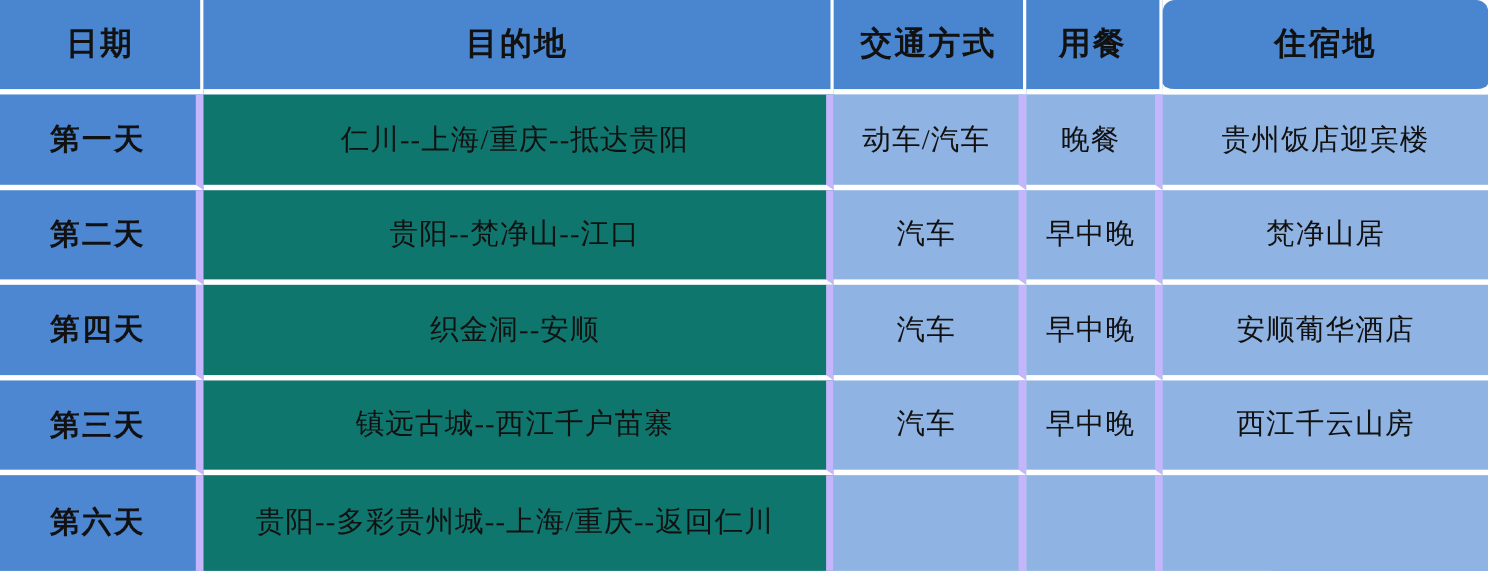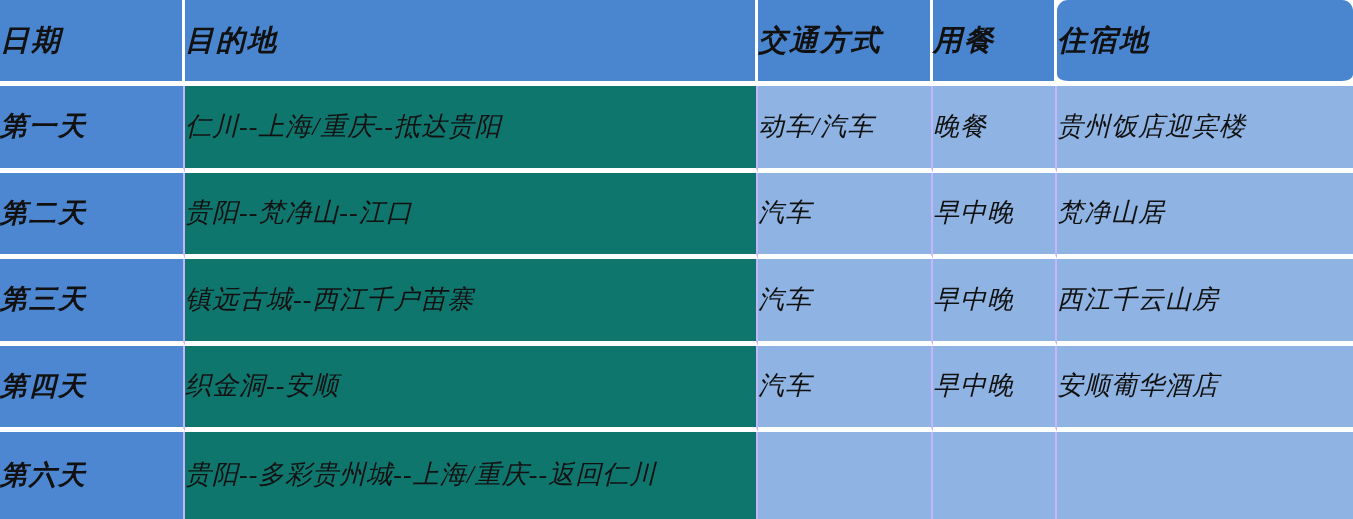--- a/index.html
+++ b/index.html
@@ -25,25 +25,24 @@
 
   .col-date      { width: 185px; }
   .col-dest      { width: 573px; }
   .col-transport { width: 175px; }
   .col-meal      { width: 124px; }
   .col-lodging   { width: 296px; }
 
   th, td {
     padding: 0;
     margin: 0;
-    text-align: left;
+    text-align: center;
     vertical-align: middle;
     color: #111111;
     background-clip: padding-box;
-    font-style: italic;
   }
 
   
   thead tr {
     height: 86px;
   }
   thead th {
     background: #4a86d0;
     font-size: 29px;
     font-weight: bold;
@@ -58,21 +57,21 @@
 
   
   tbody tr {
     height: 74px;
   }
   tbody td {
     background: #8fb3e2;
     font-size: 26px;
     font-weight: normal;
     letter-spacing: 1px;
-    border-right: 2px solid #c4b5fd;
+    border-right: 7px solid #c4b5fd;
     border-bottom: 5px solid #ffffff;
   }
   tbody td:last-child {
     border-right: none;
   }
   tbody tr:last-child td {
     border-bottom: none;
   }
 
   
@@ -157,51 +156,51 @@
       <td>
         <span class="cell-text">早中晚</span>
       </td>
       <td>
         <span class="cell-text">梵净山居</span>
       </td>
     </tr>
 
     <tr>
       <td class="date-cell">
+        <span class="cell-text">第四天</span>
+      </td>
+      <td class="dest-cell">
+        <span class="cell-text">织金洞--安顺</span>
+      </td>
+      <td>
+        <span class="cell-text">汽车</span>
+      </td>
+      <td>
+        <span class="cell-text">早中晚</span>
+      </td>
+      <td>
+        <span class="cell-text">安顺葡华酒店</span>
+      </td>
+    </tr>
+
+    <tr>
+      <td class="date-cell">
         <span class="cell-text">第三天</span>
       </td>
       <td class="dest-cell">
         <span class="cell-text">镇远古城--西江千户苗寨</span>
       </td>
       <td>
         <span class="cell-text">汽车</span>
       </td>
       <td>
         <span class="cell-text">早中晚</span>
       </td>
       <td>
         <span class="cell-text">西江千云山房</span>
-      </td>
-    </tr>
-
-    <tr>
-      <td class="date-cell">
-        <span class="cell-text">第四天</span>
-      </td>
-      <td class="dest-cell">
-        <span class="cell-text">织金洞--安顺</span>
-      </td>
-      <td>
-        <span class="cell-text">汽车</span>
-      </td>
-      <td>
-        <span class="cell-text">早中晚</span>
-      </td>
-      <td>
-        <span class="cell-text">安顺葡华酒店</span>
       </td>
     </tr>
 
 
     <tr>
       <td class="date-cell">
         <span class="cell-text">第六天</span>
       </td>
       <td class="dest-cell">
         <span class="cell-text">贵阳--多彩贵州城--上海/重庆--返回仁川</span>

